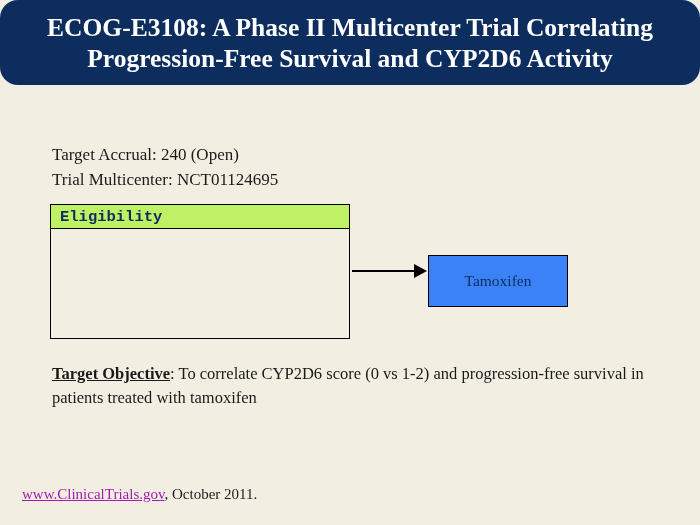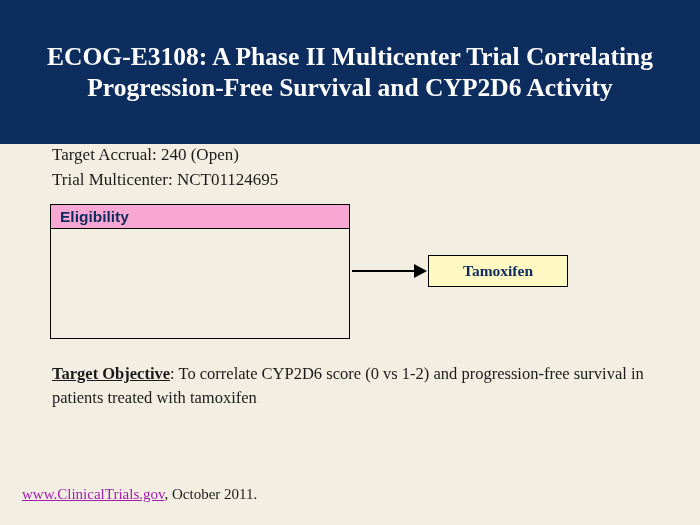--- a/index.html
+++ b/index.html
@@ -18,26 +18,27 @@
     position: relative;
     width: 700px;
     height: 525px;
     background: #f2efe2;
   }
   .title-bar {
     position: absolute;
     left: 0;
     top: 0;
     width: 700px;
-    height: 144px;
+    height: 85px;
     background: #0d2d5e;
     box-sizing: border-box;
     display: flex;
     align-items: center;
     justify-content: center;
+    border-radius: 18px;
   }
   .title-text {
     color: #ffffff;
     font-family: "Liberation Serif", serif;
     font-weight: bold;
     font-size: 25.5px;
     line-height: 31px;
     text-align: center;
     width: 660px;
     letter-spacing: 0px;
@@ -57,27 +58,27 @@
     left: 50px;
     top: 204px;
     width: 300px;
     height: 135px;
     border: 1.5px solid #000000;
     box-sizing: border-box;
     background: #f2efe2;
   }
   .eligibility-header {
     height: 24px;
-    background: #f9a8d4;
+    background: #bef264;
     border-bottom: 1.5px solid #000000;
     display: flex;
     align-items: center;
     padding-left: 9px;
     box-sizing: border-box;
-    font-family: Liberation Sans, sans-serif;
+    font-family: Liberation Mono, monospace;
     font-weight: bold;
     font-size: 15.5px;
     color: #0d2d5e;
   }
   .eligibility-body {
     padding: 8px 9px 0 9px;
     font-family: "Liberation Serif", serif;
     font-weight: bold;
     font-size: 14.5px;
     line-height: 19px;
@@ -109,29 +110,29 @@
     height: 0;
     border-top: 7px solid transparent;
     border-bottom: 7px solid transparent;
     border-left: 13px solid #000000;
   }
   .tamoxifen-box {
     position: absolute;
     left: 428px;
     top: 255px;
     width: 140px;
-    height: 32px;
-    background: #fef9c3;
+    height: 52px;
+    background: #3b82f6;
     border: 1.5px solid #000000;
     box-sizing: border-box;
     display: flex;
     align-items: center;
     justify-content: center;
     font-family: "Liberation Serif", serif;
-    font-weight: bold;
+    font-weight: normal;
     font-size: 15.5px;
     color: #0d2d5e;
   }
   .objective-block {
     position: absolute;
     left: 52px;
     top: 362px;
     width: 600px;
     font-family: "Liberation Serif", serif;
     font-size: 16.5px;

